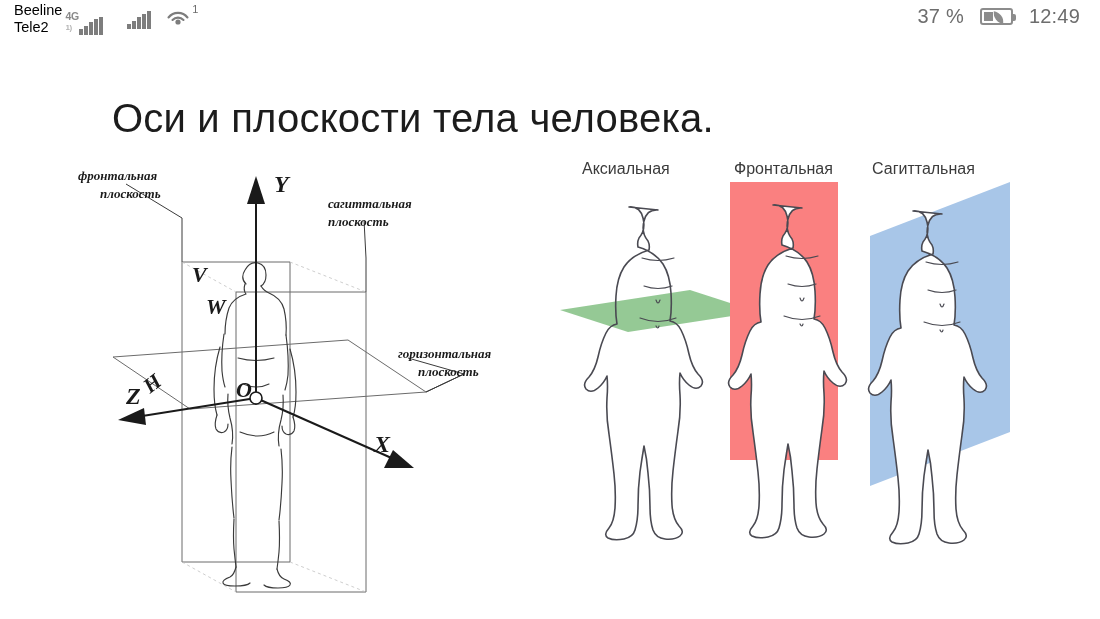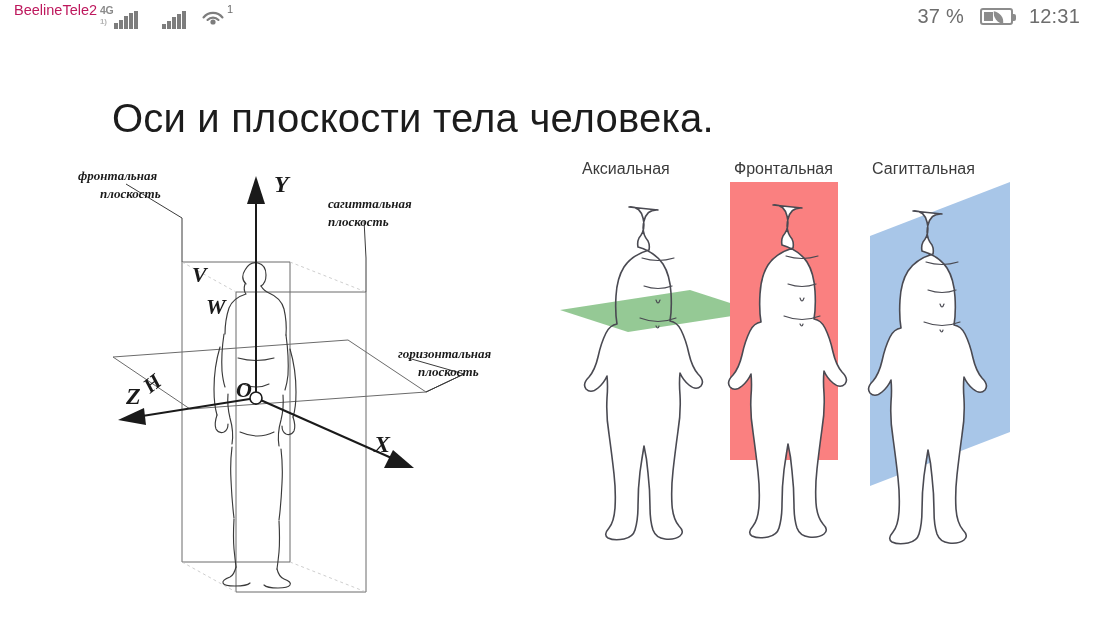--- a/index.html
+++ b/index.html
@@ -25,31 +25,32 @@
     background: #ffffff;
   }
   .sb-left {
     position: absolute;
     left: 14px; top: 2px;
     display: flex;
     align-items: flex-start;
   }
   .carriers {
     display: flex;
+    flex-direction: column;
     line-height: 17px;
     font-size: 14.5px;
-    color: #be185d;
+    color: #000000;
     font-family: "Liberation Sans", sans-serif;
   }
   .carrier-row { white-space: nowrap; }
 
   .sig-group-1 {
     position: relative;
     margin-left: 3px;
-    margin-top: 1px;
+    margin-top: 7px;
     width: 46px; height: 30px;
   }
   .net-badge {
     position: absolute;
     font-size: 10.5px;
     font-weight: bold;
     color: #8a8a8a;
     letter-spacing: -0.3px;
   }
   .net-4g { left: 0px; top: 1px; }
@@ -213,21 +214,21 @@
       <span class="hotspot-sup">1</span>
     </div>
   </div>
 
   <div class="sb-right">
     <span>37 %</span>
     <span class="battery">
       <span class="battery-fill"></span>
       <span class="battery-leaf"></span>
     </span>
-    <span>12:31</span>
+    <span>12:49</span>
   </div>
 </div>
 
 <div class="slide">
 
   <div class="slide-title">Оси и плоскости тела человека.</div>
 
   <div class="diagram-left">
     <svg width="460" height="420" viewBox="0 0 460 420">
       <g stroke="#3a3a3a" fill="none" stroke-width="1.1">

